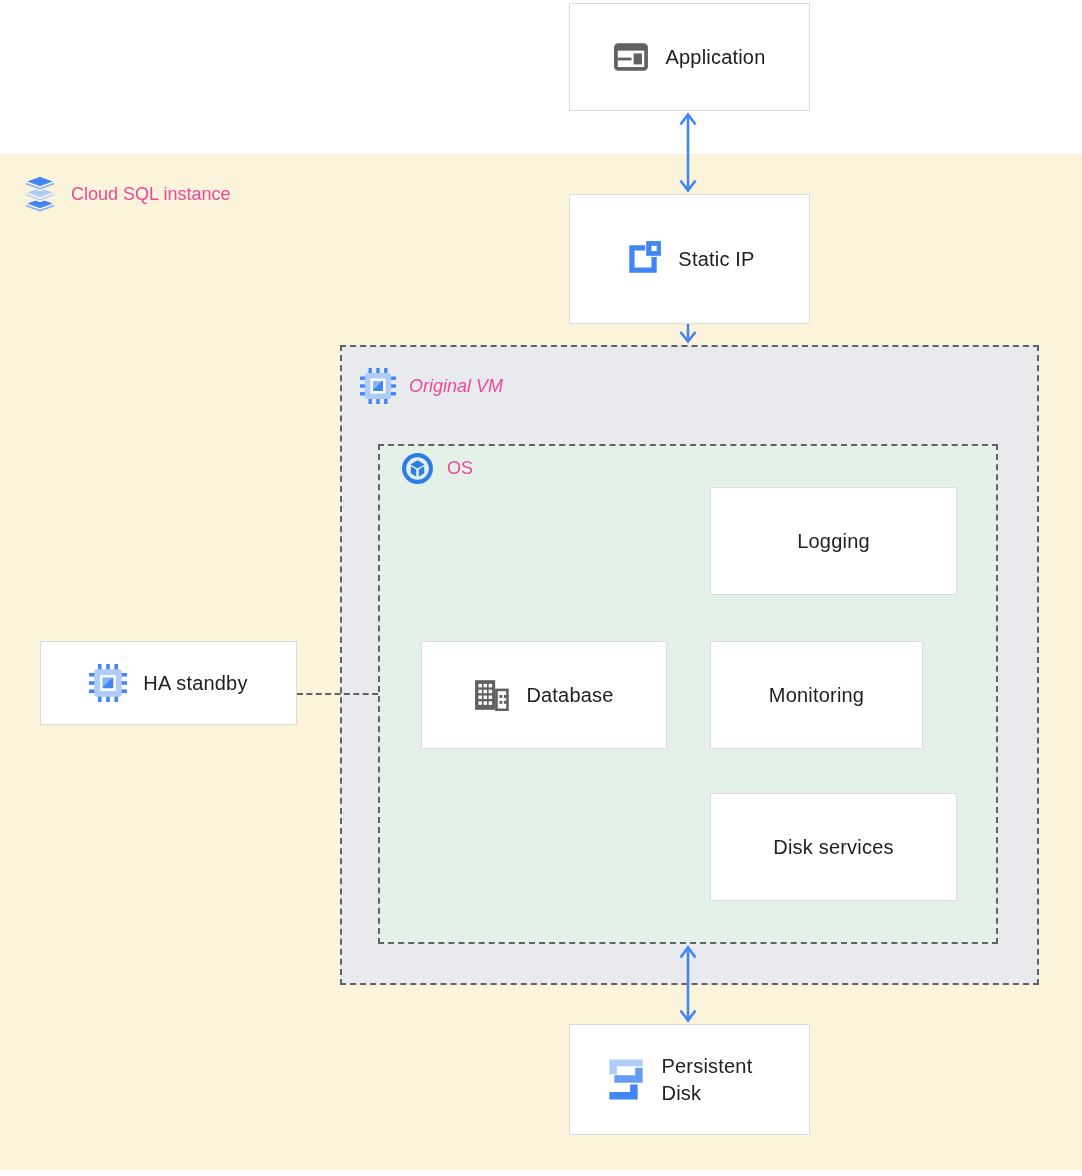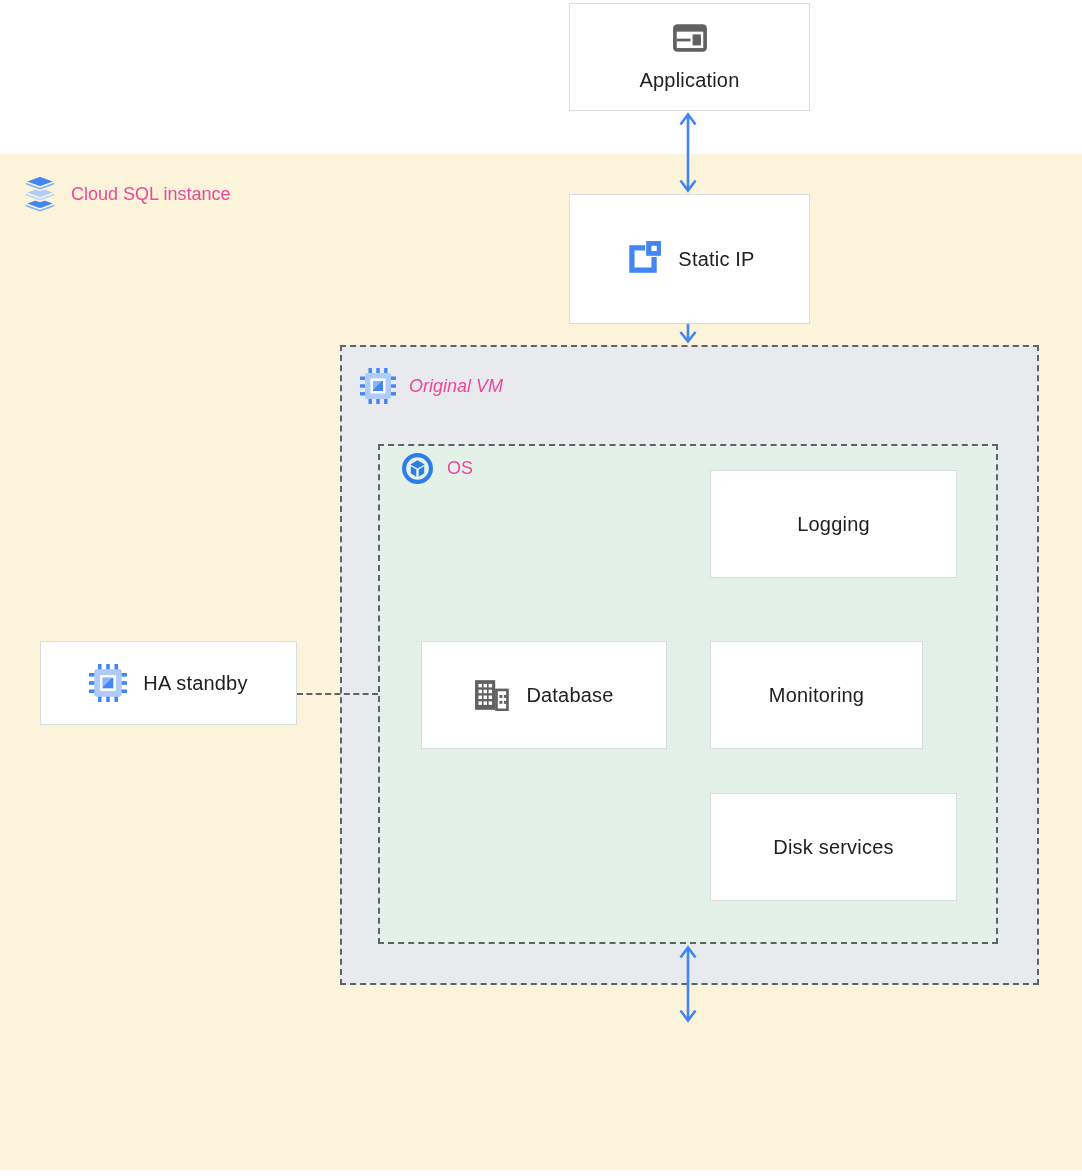--- a/index.html
+++ b/index.html
@@ -35,21 +35,21 @@
         <path d="M18,23 L33,28.5 L18,34 L3,28.5 Z" fill="#4285f4"></path>
         <path d="M18,12 L33,17.5 V21 L18,26.5 L3,21 V17.5 Z" fill="#bdd3fb"></path>
         <path d="M18,12 L33,17.5 L18,23 L3,17.5 Z" fill="#aecbfa"></path>
         <path d="M18,1 L33,6.5 V10 L18,15.5 L3,10 V6.5 Z" fill="#8ab4f8"></path>
         <path d="M18,1 L33,6.5 L18,12 L3,6.5 Z" fill="#4285f4"></path>
       </g>
     </svg>
     <span>Cloud SQL instance</span>
   </div>
 
-  <div class="node" style="left:569px;top:3px;width:241px;height:108px;flex-direction:column;">
+  <div class="node" style="left:569px;top:3px;width:241px;height:108px;">
     <svg width="36" height="30" viewBox="0 0 34 28">
       <rect x="1" y="1" width="32" height="26" rx="4" fill="#616161"></rect>
       <rect x="4.5" y="8" width="25" height="15.5" fill="#ffffff"></rect>
       <rect x="19.5" y="10.6" width="7.8" height="10.4" fill="#616161"></rect>
       <rect x="4.5" y="14.6" width="13" height="2.6" fill="#616161"></rect>
     </svg>
     <span>Application</span>
   </div>
 
   <svg class="arrow" style="left:676px;top:112px;" width="24" height="81" viewBox="0 0 24 81">
@@ -102,21 +102,21 @@
   <div class="zone-label" style="left:401px;top:452px;text-align:center;">
     <svg width="33" height="33" viewBox="0 0 32 32">
       <circle cx="16" cy="16" r="13" fill="none" stroke="#2d7de9" stroke-width="4"></circle>
       <path d="M16,8 L23,12 L16,16 L9,12 Z" fill="#2d7de9"></path>
       <path d="M9.5,13.8 L14.8,17 L14.8,24 L9.5,20.6 Z" fill="#2d7de9"></path>
       <path d="M22.5,13.8 L17.2,17 L17.2,24 L22.5,20.6 Z" fill="#2d7de9"></path>
     </svg>
     <span>OS</span>
   </div>
 
-  <div class="node" style="left:710px;top:470px;width:247px;height:108px;">
+  <div class="node" style="left:710px;top:487px;width:247px;height:108px;">
     <span>Logging</span>
   </div>
 
   <div class="node" style="left:421px;top:641px;width:246px;height:108px;">
     <svg width="36" height="32" viewBox="0 0 34 30">
       <rect x="1" y="1" width="19" height="28" fill="#616161"></rect>
       <g fill="#ffffff">
         <rect x="4.2" y="4.5" width="3.3" height="3.3"></rect>
           <rect x="9" y="4.5" width="3.3" height="3.3"></rect>
           <rect x="13.8" y="4.5" width="3.3" height="3.3"></rect>
@@ -174,14 +174,22 @@
   </div>
 
   <div class="connector"></div>
 
   <svg class="arrow" style="left:676px;top:945px;" width="24" height="78" viewBox="0 0 24 78">
     <line x1="12" y1="4" x2="12" y2="74" stroke="#4285f4" stroke-width="2.6"></line>
     <path d="M4.5,12.5 L12,2.5 L19.5,12.5" fill="none" stroke="#4285f4" stroke-width="2.6"></path>
     <path d="M4.5,65.5 L12,75.5 L19.5,65.5" fill="none" stroke="#4285f4" stroke-width="2.6"></path>
   </svg>
 
+  <div class="node" style="left:569px;top:1024px;width:241px;height:111px;">
+    <svg width="40" height="45" viewBox="0 0 48 54">
+      <path d="M4,3 H44 V11 H13 V21 H4 Z" fill="#aecbfa"></path>
+      <path d="M35,13 H44 V31 H10 V22 H35 Z" fill="#669df6"></path>
+      <path d="M29,33 H38 V51 H4 V42 H29 Z" fill="#4285f4"></path>
+    </svg>
+    <span class="pd-text">Persistent Disk</span>
+  </div>
 
 </div>
 
 </body></html>

